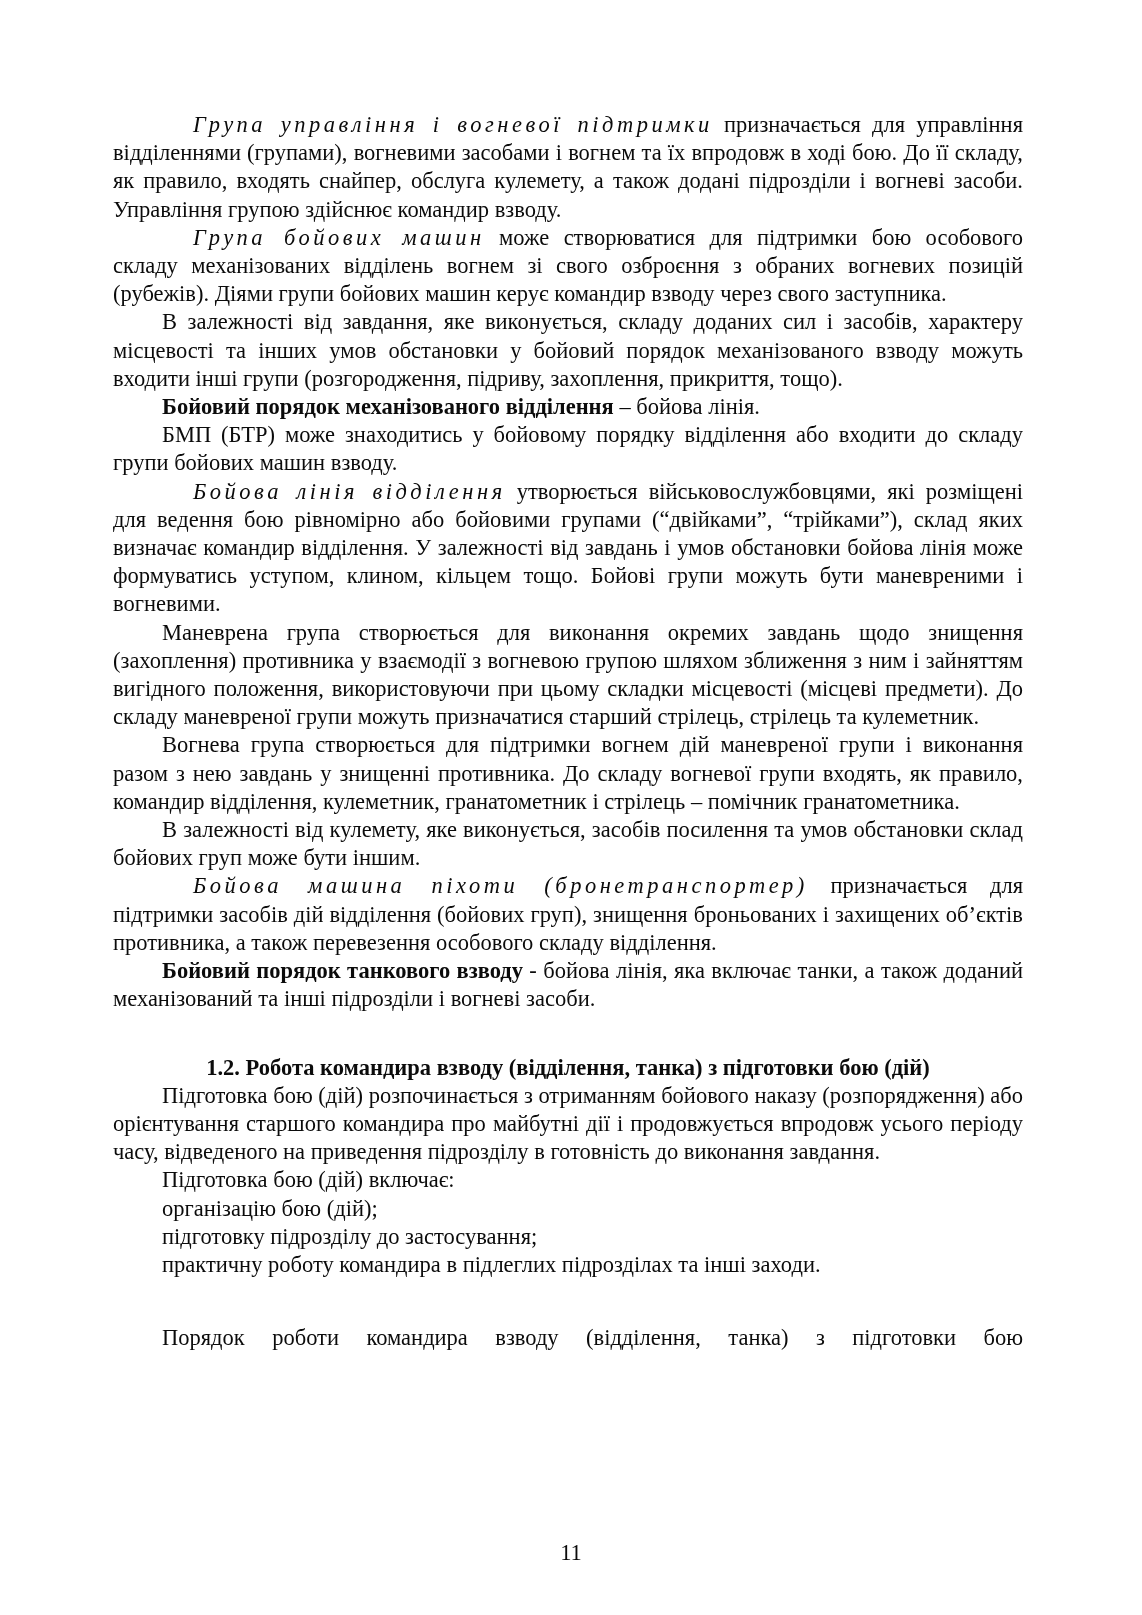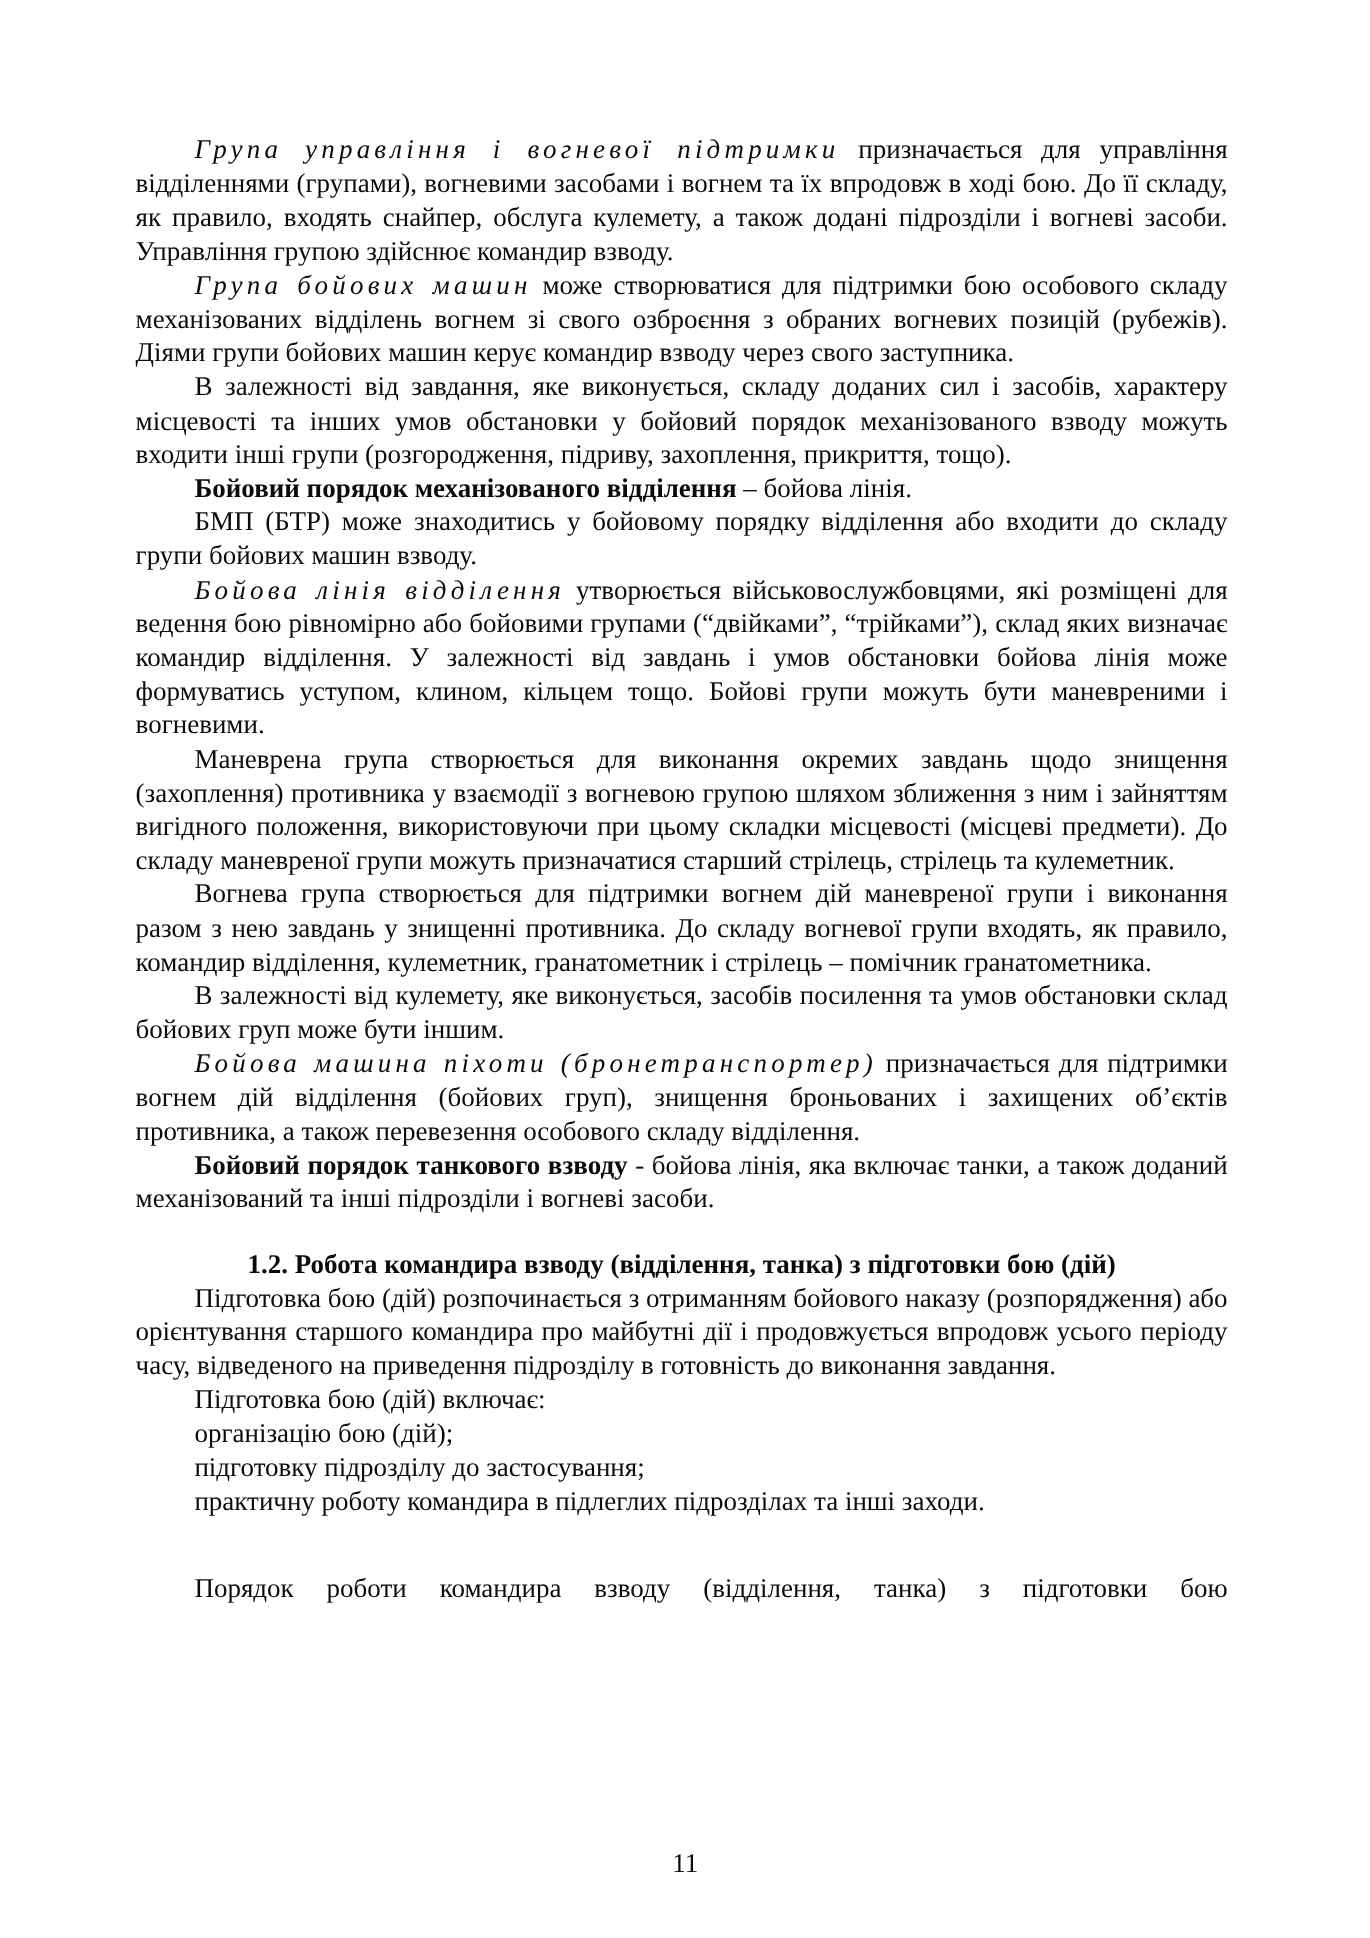--- a/index.html
+++ b/index.html
@@ -25,27 +25,28 @@
     line-height: 28.2px;
     text-align: justify;
   }
   .para {
     margin: 0;
     text-indent: 49px;
   }
   .lead-i {
     font-style: italic;
     letter-spacing: 3.5px;
+    margin-left: 31px;
   }
   .lead-b {
     font-weight: bold;
     margin-top: 36px;
   }
   .heading {
-    margin: 26px 0 0 0;
+    margin: 40px 0 0 0;
     text-indent: 0;
     text-align: center;
     font-weight: bold;
   }
   .last-justify {
     text-align-last: justify;
     margin-top: 45px;
   }
   .page-num {
     position: absolute;
@@ -74,21 +75,21 @@
     <p class="para"><span>БМП (БТР) може знаходитись у бойовому порядку відділення або входити до складу групи бойових машин взводу.</span></p>
 
     <p class="para"><span class="lead-i">Бойова лінія відділення</span><span> утворюється військовослужбовцями, які розміщені для ведення бою рівномірно або бойовими групами (“двійками”, “трійками”), склад яких визначає командир відділення. У залежності від завдань і умов обстановки бойова лінія може формуватись уступом, клином, кільцем тощо. Бойові групи можуть бути маневреними і вогневими.</span></p>
 
     <p class="para"><span>Маневрена група створюється для виконання окремих завдань щодо знищення (захоплення) противника у взаємодії з вогневою групою шляхом зближення з ним і зайняттям вигідного положення, використовуючи при цьому складки місцевості (місцеві предмети). До складу маневреної групи можуть призначатися старший стрілець, стрілець та кулеметник.</span></p>
 
     <p class="para"><span>Вогнева група створюється для підтримки вогнем дій маневреної групи і виконання разом з нею завдань у знищенні противника. До складу вогневої групи входять, як правило, командир відділення, кулеметник, гранатометник і стрілець – помічник гранатометника.</span></p>
 
     <p class="para"><span>В залежності від кулемету, яке виконується, засобів посилення та умов обстановки склад бойових груп може бути іншим.</span></p>
 
-    <p class="para"><span class="lead-i">Бойова машина піхоти (бронетранспортер)</span><span> призначається для підтримки вогнем дій відділення (бойових груп), знищення броньованих і захищених об’єктів противника, а також перевезення особового складу відділення.</span></p>
+    <p class="para"><span class="lead-i">Бойова машина піхоти (бронетранспортер)</span><span> призначається для підтримки засобів дій відділення (бойових груп), знищення броньованих і захищених об’єктів противника, а також перевезення особового складу відділення.</span></p>
 
     <p class="para"><span class="lead-b">Бойовий порядок танкового взводу</span><span> - бойова лінія, яка включає танки, а також доданий механізований та інші підрозділи і вогневі засоби.</span></p>
 
     <p class="para heading">1.2. Робота командира взводу (відділення, танка) з підготовки бою (дій)</p>
 
     <p class="para"><span>Підготовка бою (дій) розпочинається з отриманням бойового наказу (розпорядження) або орієнтування старшого командира про майбутні дії і продовжується впродовж усього періоду часу, відведеного на приведення підрозділу в готовність до виконання завдання.</span></p>
 
     <p class="para"><span>Підготовка бою (дій) включає:</span></p>
 
     <p class="para"><span>організацію бою (дій);</span></p>

